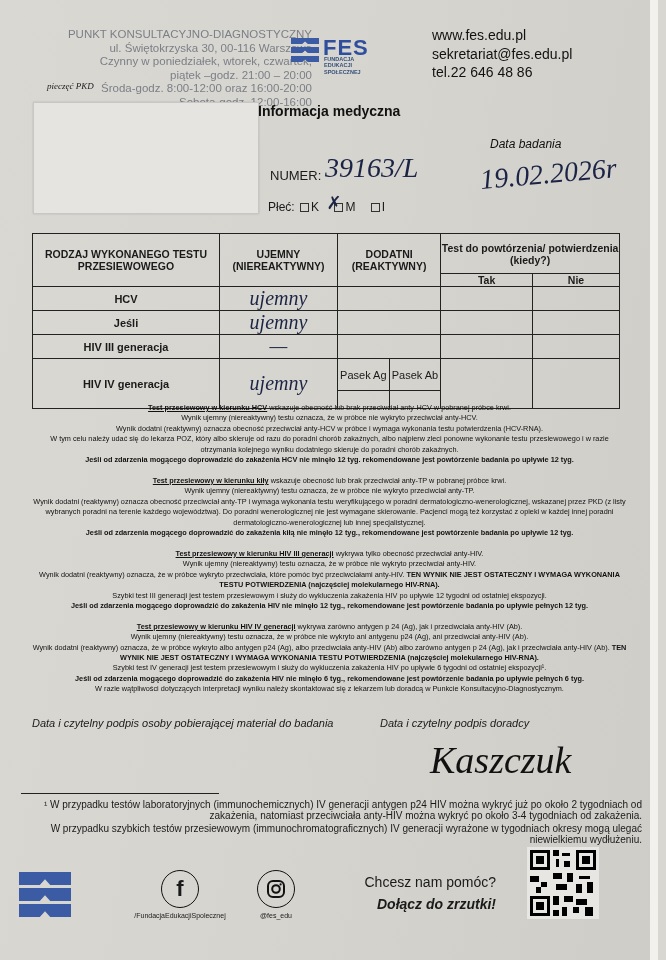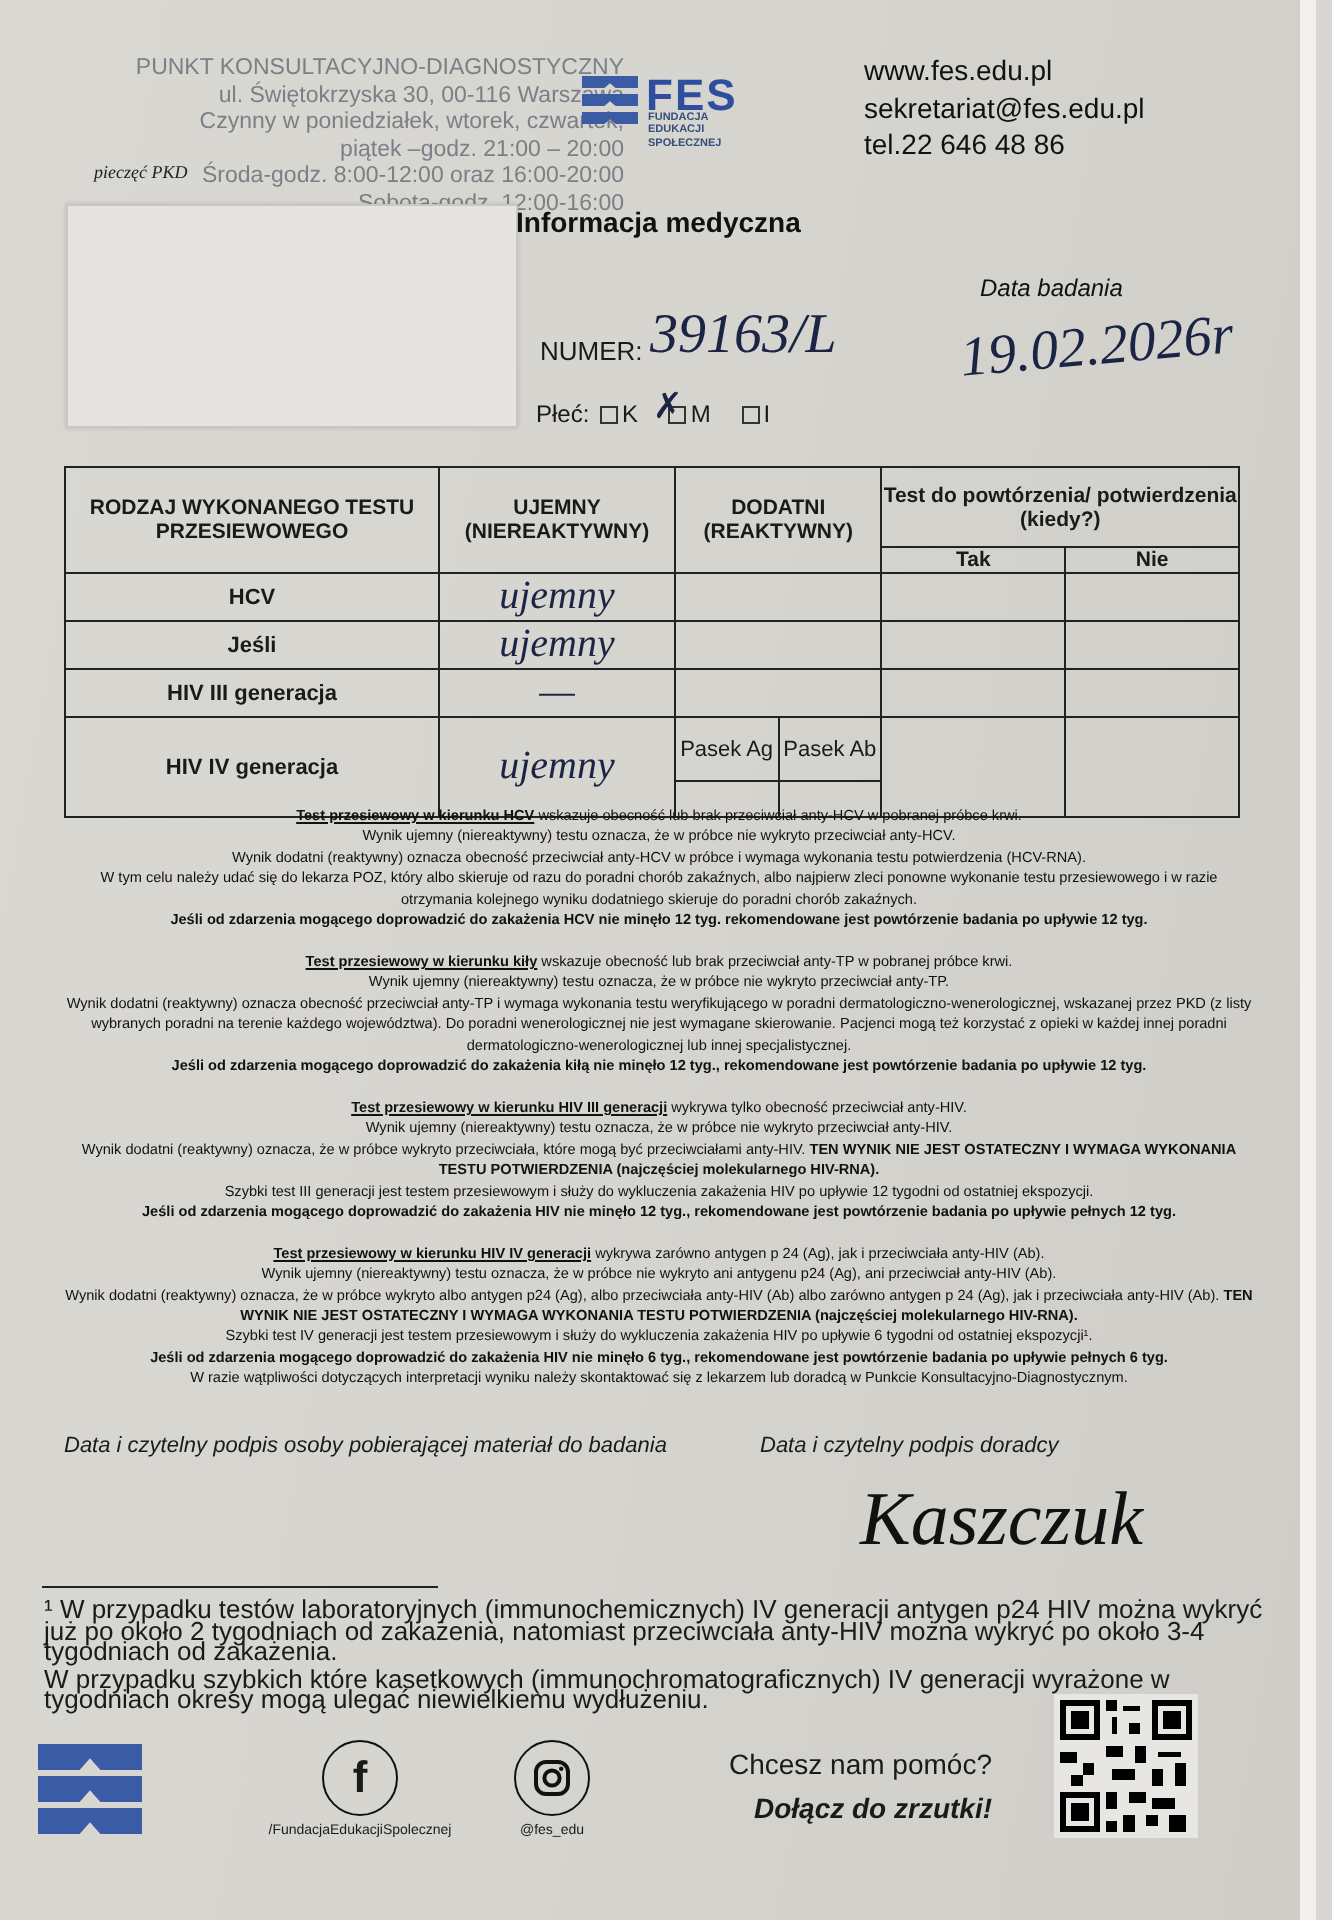--- a/index.html
+++ b/index.html
@@ -29,21 +29,21 @@
   table.results td,table.results th{border:1px solid #222;text-align:center;padding:0;}
   table.results th{font-weight:bold;font-size:10.5px;}
   .hw{font-family:"Liberation Serif",serif;font-style:italic;font-size:20px;color:#1b2445;}
   .notes{position:absolute;left:32px;top:403px;width:595px;font-size:7.3px;line-height:10.4px;color:#111;}
   .notes p{margin:0 0 10.5px 0;text-align:center;}
   .notes .ul{font-weight:bold;text-decoration:underline;}
   .notes .b{font-weight:bold;}
   .sig-label{position:absolute;top:717px;font-size:11px;font-style:italic;text-align:center;}
   .sig{position:absolute;font-family:"Liberation Serif",serif;font-style:italic;color:#111;}
   .sig-line{position:absolute;left:21px;top:793px;width:198px;border-top:1px solid #222;}
-  .footnotes{position:absolute;left:22px;top:800px;width:620px;font-size:13px;line-height:10.5px;}
+  .footnotes{position:absolute;left:22px;top:800px;width:620px;font-size:10px;line-height:10.5px;text-align:right;}
   .footnotes p{margin:0 0 3px 0;}
   .foot{position:absolute;left:0;top:860px;width:666px;height:80px;}
   .foot-mark{position:absolute;left:19px;top:12px;width:52px;}
   .foot-mark div{height:13px;background:#3b5ba5;margin-bottom:3px;clip-path:polygon(0 0,100% 0,100% 100%,60% 100%,50% 55%,40% 100%,0 100%);}
   .social{position:absolute;text-align:center;font-size:7px;}
   .circle{width:36px;height:36px;border:1.5px solid #111;border-radius:50%;margin:0 auto 4px;display:flex;align-items:center;justify-content:center;}
   .cta{position:absolute;left:324px;top:14px;text-align:right;width:172px;}
   .cta .a{font-size:14px;}
   .cta .b{font-size:14px;font-weight:bold;font-style:italic;margin-top:6px;}
   .qr{position:absolute;left:527px;top:-13px;width:72px;height:72px;}
@@ -157,42 +157,42 @@
     </p>
     <p>
       <span class="ul">Test przesiewowy w kierunku kiły</span><span> wskazuje obecność lub brak przeciwciał anty-TP w pobranej próbce krwi.</span><br>
       <span>Wynik ujemny (niereaktywny) testu oznacza, że w próbce nie wykryto przeciwciał anty-TP.</span><br>
       <span>Wynik dodatni (reaktywny) oznacza obecność przeciwciał anty-TP i wymaga wykonania testu weryfikującego w poradni dermatologiczno-wenerologicznej, wskazanej przez PKD (z listy wybranych poradni na terenie każdego województwa). Do poradni wenerologicznej nie jest wymagane skierowanie. Pacjenci mogą też korzystać z opieki w każdej innej poradni dermatologiczno-wenerologicznej lub innej specjalistycznej.</span><br>
       <span class="b">Jeśli od zdarzenia mogącego doprowadzić do zakażenia kiłą nie minęło 12 tyg., rekomendowane jest powtórzenie badania po upływie 12 tyg.</span>
     </p>
     <p>
       <span class="ul">Test przesiewowy w kierunku HIV III generacji</span><span> wykrywa tylko obecność przeciwciał anty-HIV.</span><br>
       <span>Wynik ujemny (niereaktywny) testu oznacza, że w próbce nie wykryto przeciwciał anty-HIV.</span><br>
-      <span>Wynik dodatni (reaktywny) oznacza, że w próbce wykryto przeciwciała, które mogą być przeciwciałami anty-HIV. </span><span class="b">TEN WYNIK NIE JEST OSTATECZNY I WYMAGA WYKONANIA TESTU POTWIERDZENIA (najczęściej molekularnego HIV-RNA).</span><br>
+      <span>Wynik dodatni (reaktywny) oznacza, że w próbce wykryto przeciwciała, które pomóc być przeciwciałami anty-HIV. </span><span class="b">TEN WYNIK NIE JEST OSTATECZNY I WYMAGA WYKONANIA TESTU POTWIERDZENIA (najczęściej molekularnego HIV-RNA).</span><br>
       <span>Szybki test III generacji jest testem przesiewowym i służy do wykluczenia zakażenia HIV po upływie 12 tygodni od ostatniej ekspozycji.</span><br>
       <span class="b">Jeśli od zdarzenia mogącego doprowadzić do zakażenia HIV nie minęło 12 tyg., rekomendowane jest powtórzenie badania po upływie pełnych 12 tyg.</span>
     </p>
     <p>
       <span class="ul">Test przesiewowy w kierunku HIV IV generacji</span><span> wykrywa zarówno antygen p 24 (Ag), jak i przeciwciała anty-HIV (Ab).</span><br>
       <span>Wynik ujemny (niereaktywny) testu oznacza, że w próbce nie wykryto ani antygenu p24 (Ag), ani przeciwciał anty-HIV (Ab).</span><br>
       <span>Wynik dodatni (reaktywny) oznacza, że w próbce wykryto albo antygen p24 (Ag), albo przeciwciała anty-HIV (Ab) albo zarówno antygen p 24 (Ag), jak i przeciwciała anty-HIV (Ab). </span><span class="b">TEN WYNIK NIE JEST OSTATECZNY I WYMAGA WYKONANIA TESTU POTWIERDZENIA (najczęściej molekularnego HIV-RNA).</span><br>
       <span>Szybki test IV generacji jest testem przesiewowym i służy do wykluczenia zakażenia HIV po upływie 6 tygodni od ostatniej ekspozycji¹.</span><br>
       <span class="b">Jeśli od zdarzenia mogącego doprowadzić do zakażenia HIV nie minęło 6 tyg., rekomendowane jest powtórzenie badania po upływie pełnych 6 tyg.</span><br>
       <span>W razie wątpliwości dotyczących interpretacji wyniku należy skontaktować się z lekarzem lub doradcą w Punkcie Konsultacyjno-Diagnostycznym.</span>
     </p>
   </div>
 
   <div class="sig-label" style="left:32px">Data i czytelny podpis osoby pobierającej materiał do badania</div>
   <div class="sig-label" style="left:380px">Data i czytelny podpis doradcy</div>
   <div class="sig" style="left:430px;top:738px;font-size:38px">Kaszczuk</div>
   <div class="sig-line"></div>
 
   <div class="footnotes">
     <p>¹ W przypadku testów laboratoryjnych (immunochemicznych) IV generacji antygen p24 HIV można wykryć już po około 2 tygodniach od zakażenia, natomiast przeciwciała anty-HIV można wykryć po około 3-4 tygodniach od zakażenia.</p>
-    <p>W przypadku szybkich które kasetkowych (immunochromatograficznych) IV generacji wyrażone w tygodniach okresy mogą ulegać niewielkiemu wydłużeniu.</p>
+    <p>W przypadku szybkich testów przesiewowym (immunochromatograficznych) IV generacji wyrażone w tygodniach okresy mogą ulegać niewielkiemu wydłużeniu.</p>
   </div>
 
   <div class="foot">
     <div class="foot-mark">
         <div></div>
         <div></div>
         <div></div>
       </div>
     <div class="social" style="left:120px;top:10px;width:120px">
       <div class="circle">

